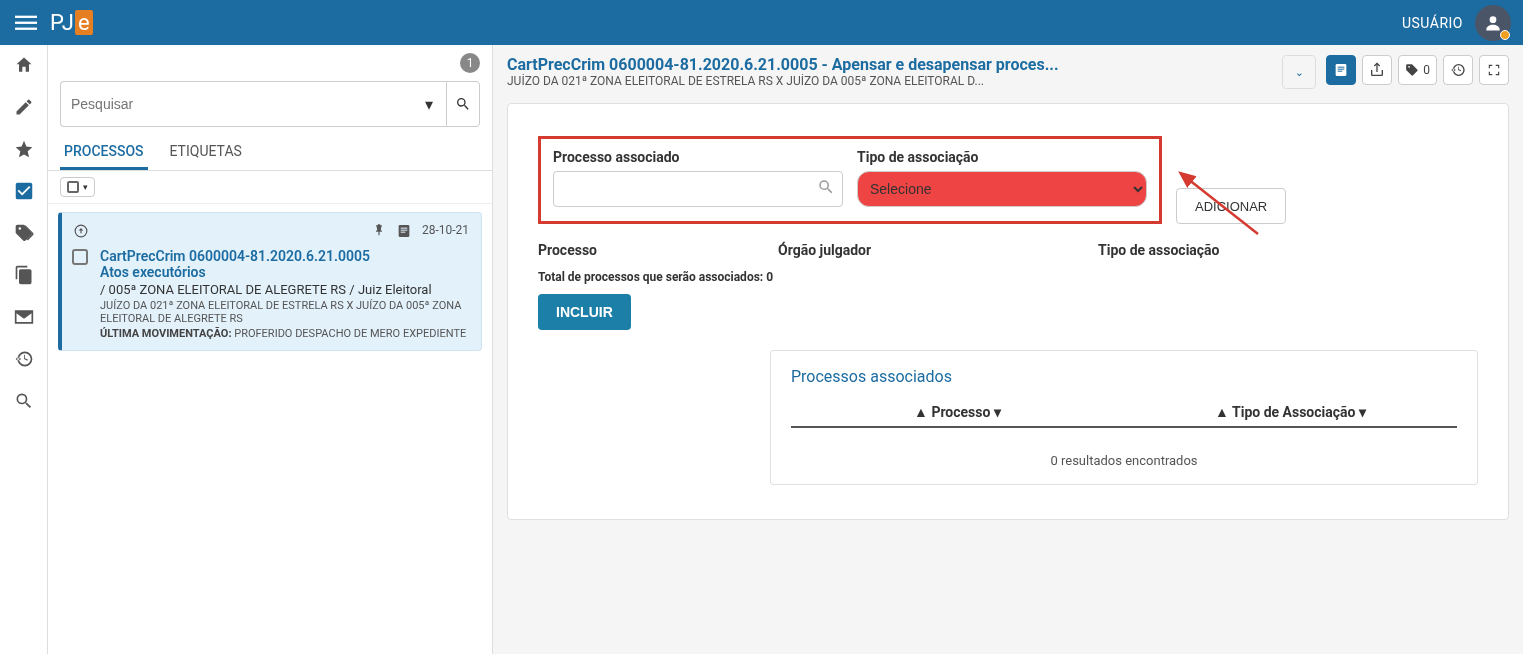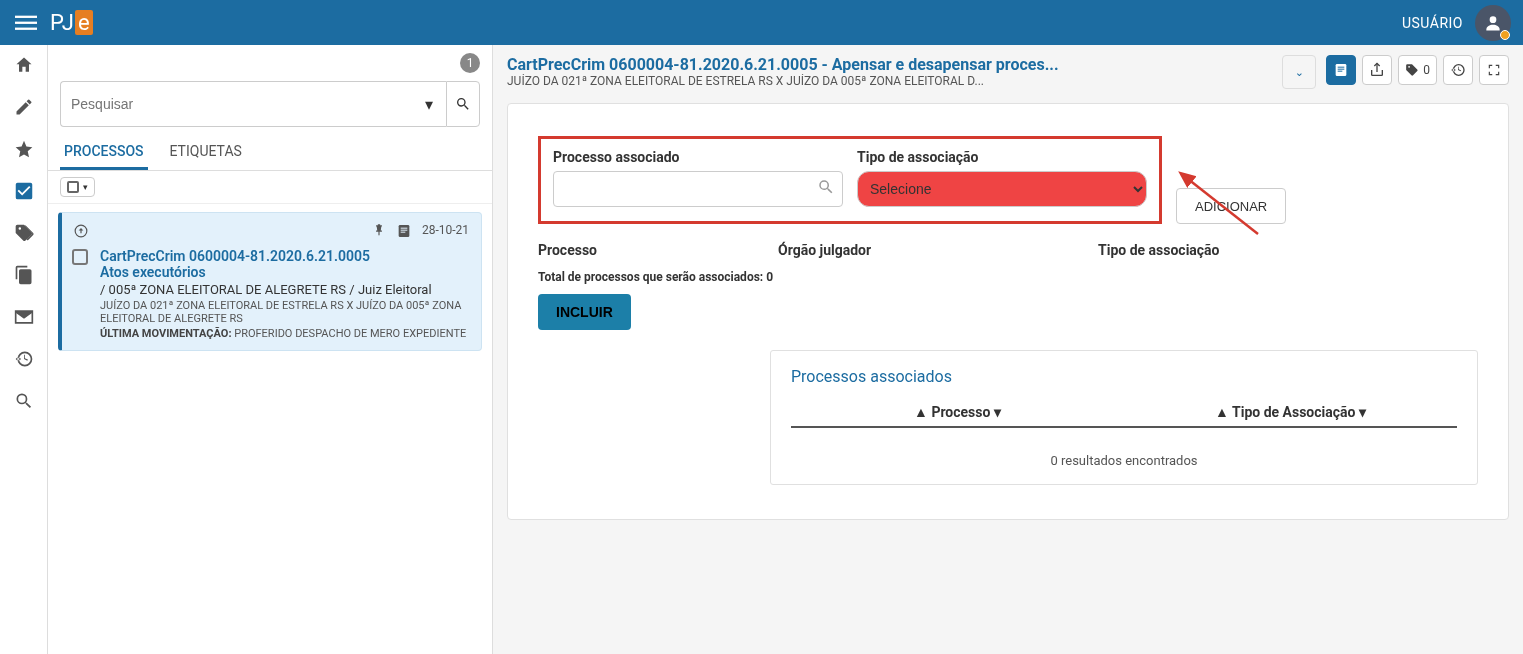--- a/index.html
+++ b/index.html
@@ -66,21 +66,21 @@
   .input-wrap input { width:290px; height:36px; border:1px solid #ccc; border-radius:4px; padding:6px 34px 6px 10px; font-size:14px; }
   .input-wrap .sicon { position:absolute; right:8px; top:50%; transform:translateY(-50%); color:#888; }
   select.assoc { width:290px; height:36px; border:1px solid #ccc; border-radius:12px; padding:6px 8px; font-size:14px; color:#333; background:#ef4444; }
   .add-btn { height:36px; border:1px solid #ccc; background:#fff; border-radius:4px; padding:0 18px; font-size:13px; color:#333; cursor:pointer; margin-bottom:0px; }
 
   .cols-row { display:flex; margin-top:18px; font-size:14px; font-weight:700; color:#333; gap:40px; }
   .cols-row > div:nth-child(1){ width:200px; }
   .cols-row > div:nth-child(2){ width:280px; }
   .cols-row > div:nth-child(3){ flex:1; }
   .total-line { font-size:12px; font-weight:700; color:#333; margin-top:12px; }
-  .incluir-btn { margin-top:10px; background:#1c7fa8; color:#000000; border:none; border-radius:4px; padding:10px 18px; font-size:14px; font-weight:600; cursor:pointer; }
+  .incluir-btn { margin-top:10px; background:#1c7fa8; color:#ffffff; border:none; border-radius:4px; padding:10px 18px; font-size:14px; font-weight:600; cursor:pointer; }
 
   .assoc-panel { margin:20px 0 0 232px; border:1px solid #e0e0e0; border-radius:3px; padding:16px 20px; }
   .assoc-panel .ap-title { color:#1c6ca1; font-size:16px; margin-bottom:18px; }
   .assoc-panel .ap-head { display:flex; border-bottom:2px solid #555; padding-bottom:6px; }
   .assoc-panel .ap-head .sortcol { flex:1; text-align:center; font-size:14px; font-weight:700; color:#333; cursor:pointer; }
   .assoc-panel .ap-empty { text-align:center; font-size:13px; color:#555; margin-top:25px; }
   
   .arrow-annot { position:absolute; pointer-events:none; }
   .arrow-annot svg { overflow:visible; }
 </style>

